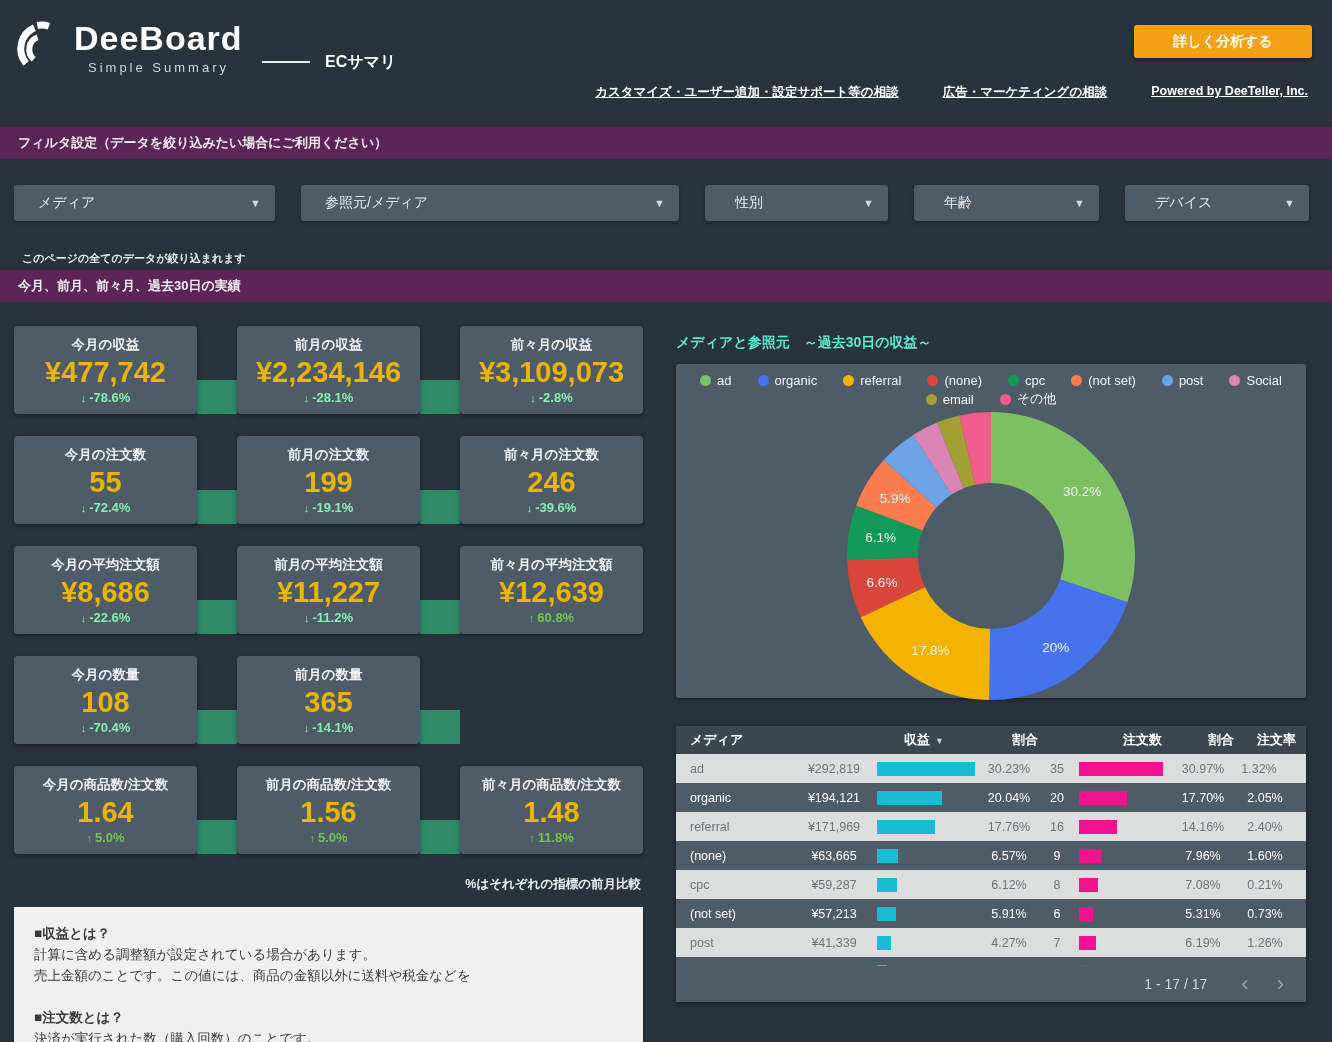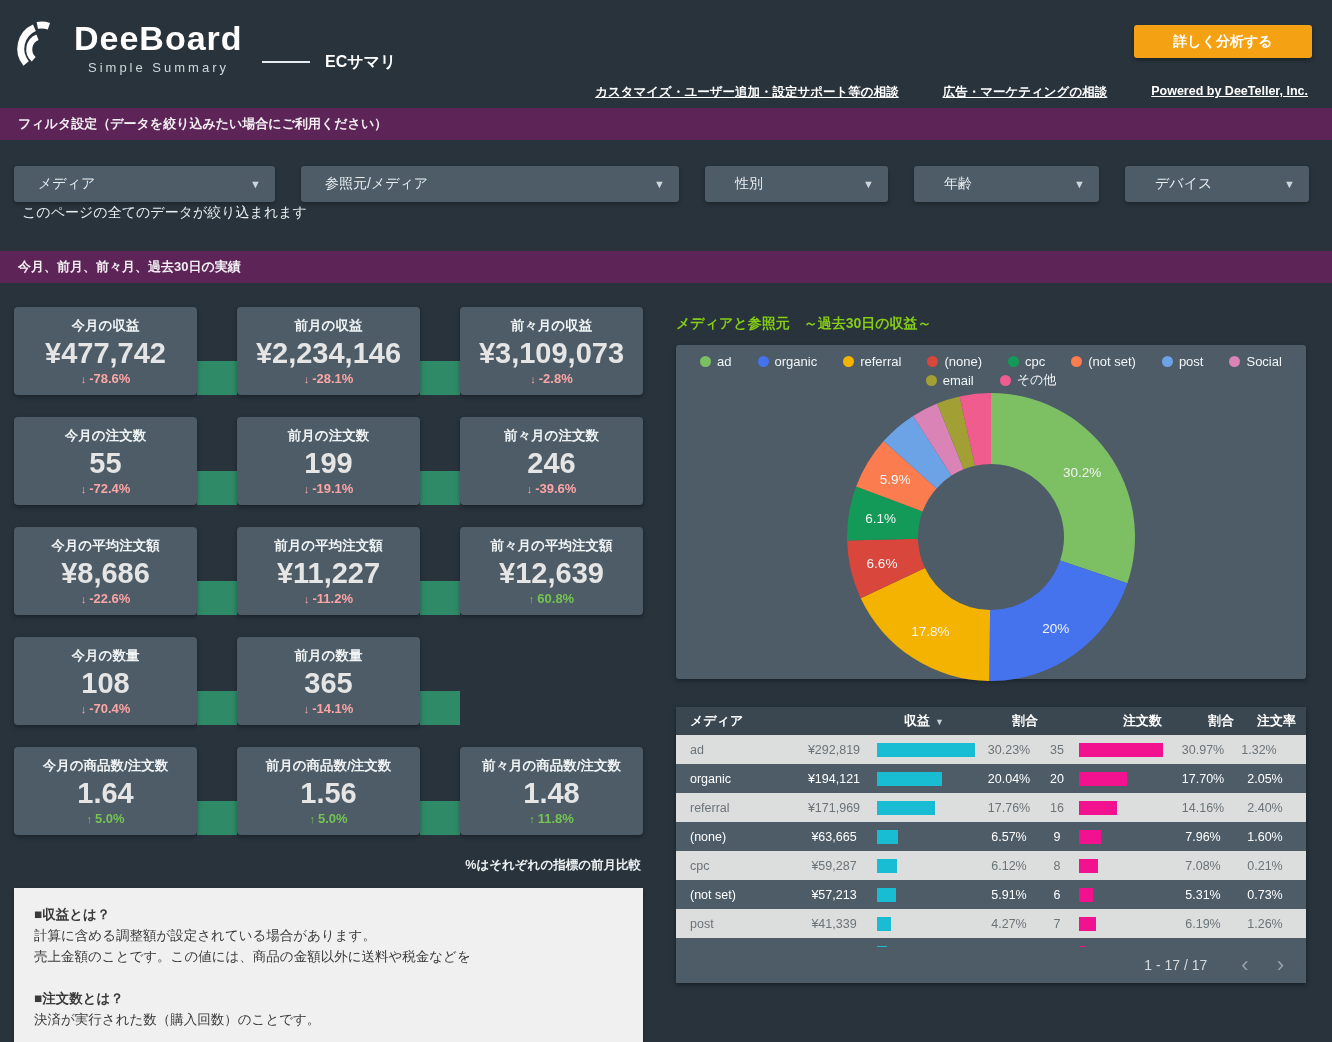--- a/index.html
+++ b/index.html
@@ -1,20 +1,20 @@
 <!DOCTYPE html>
 <html><head>
 <meta charset="utf-8">
 <style>
   html,body{margin:0;padding:0;background:#1d262d;}
   body{font-family:"Liberation Sans","DejaVu Sans",sans-serif;}
   .page{position:relative;width:1332px;height:1042px;background:#28333c;overflow:hidden;color:#fff;}
 
   
-  .topbar{position:relative;height:108px;}
+  .topbar{position:relative;height:127px;}
   .brand{position:absolute;left:14px;top:18px;display:flex;align-items:flex-start;}
   .brand svg{display:block;}
   .brand-text{margin-left:4px;}
   .brand-name{font-size:34px;font-weight:bold;color:#fff;letter-spacing:1px;line-height:40px;}
   .brand-tag{font-size:13px;color:#cfd8dc;letter-spacing:3px;margin-top:2px;padding-left:14px;}
   .title-divider{position:absolute;left:262px;top:61px;width:48px;height:2px;background:#e8ecee;}
   .report-title{position:absolute;left:325px;top:52px;font-size:16px;font-weight:bold;}
   .analyze-btn{position:absolute;right:20px;top:25px;width:178px;height:33px;background:#f4a214;color:#fff;
     font-size:14px;font-weight:bold;display:flex;align-items:center;justify-content:center;border-radius:3px;
     box-shadow:0 2px 4px rgba(0,0,0,.35);cursor:pointer;}
@@ -30,48 +30,48 @@
   .filter-row{display:flex;}
   .dropdown{height:36px;background:#4d5c67;border-radius:3px;box-shadow:0 2px 4px rgba(0,0,0,.3);
     display:flex;align-items:center;justify-content:space-between;padding:0 14px 0 24px;box-sizing:border-box;
     font-size:14px;color:#e8edef;cursor:pointer;}
   .dropdown .caret{font-size:11px;color:#cfd6da;}
   .filter-row .dropdown:nth-child(1){width:261px;margin-right:26px;}
   .filter-row .dropdown:nth-child(2){width:378px;margin-right:26px;}
   .filter-row .dropdown:nth-child(3){width:183px;margin-right:26px;padding-left:30px;}
   .filter-row .dropdown:nth-child(4){width:185px;margin-right:26px;padding-left:30px;}
   .filter-row .dropdown:nth-child(5){width:184px;padding-left:30px;}
-  .filter-note{margin-top:2px;font-size:14px;font-weight:normal;color:#e8edef;padding-left:8px;}
+  .filter-note{margin-top:30px;font-size:11px;font-weight:bold;color:#e8edef;padding-left:8px;}
 
   
   .main{display:flex;padding:24px 14px 0 14px;}
   .left-col{width:629px;flex:none;}
   .right-col{width:630px;flex:none;margin-left:33px;}
 
   
   .kpi-row{display:flex;margin-bottom:22px;}
   .kpi-card{width:183px;height:88px;background:#4d5c67;border-radius:4px;box-shadow:0 2px 5px rgba(0,0,0,.35);
     display:flex;flex-direction:column;align-items:center;justify-content:center;z-index:1;}
   .kpi-conn{width:40px;height:34px;background:#2f8a68;align-self:flex-end;}
   .kpi-title{font-size:13.5px;font-weight:bold;color:#f0f3f4;}
-  .kpi-value{font-size:29px;font-weight:bold;color:#e5e5e5;line-height:34px;margin-top:1px;}
+  .kpi-value{font-size:29px;font-weight:bold;color:#eab308;line-height:34px;margin-top:1px;}
   .kpi-delta{font-size:13px;font-weight:bold;margin-top:1px;}
-  .kpi-delta.down{color:#fca5a5;text-align:center;}
+  .kpi-delta.down{color:#86efac;text-align:center;}
   .kpi-delta.up{color:#74c353;}
   .kpi-delta .arrow{font-size:11px;margin-right:3px;}
   .kpi-footnote{text-align:right;font-size:12.5px;font-weight:bold;color:#eef1f2;margin-top:13px;padding-right:2px;}
 
   
   .notes-box{margin-top:14px;background:#f0f0f0;color:#3a3a3a;padding:16px 20px;width:589px;min-height:160px;
     font-size:13.5px;line-height:21px;box-shadow:0 2px 4px rgba(0,0,0,.3);}
   .notes-box .nb-head{font-weight:bold;}
   .notes-box .nb-gap{height:21px;}
 
   
-  .chart-title{font-size:14px;font-weight:bold;margin-top:8px;color:#84cc16;}
+  .chart-title{font-size:14px;font-weight:bold;margin-top:8px;color:#5eead4;}
   .chart-panel{margin-top:12px;height:334px;background:#4d5c67;border-radius:3px;box-shadow:0 2px 5px rgba(0,0,0,.35);
     box-sizing:border-box;padding-top:9px;}
   .legend{display:flex;flex-wrap:wrap;justify-content:center;column-gap:26px;row-gap:2px;max-width:600px;margin:0 auto;}
   .legend-item{display:flex;align-items:center;font-size:13px;color:#f2f5f6;cursor:pointer;}
   .legend-dot{width:11px;height:11px;border-radius:50%;margin-right:6px;flex:none;}
   .donut-wrap{display:flex;justify-content:center;margin-top:0px;}
   .donut-wrap svg{display:block;}
   .slice-label{font-size:13.5px;fill:#f3f5f4;font-family:"Liberation Sans","DejaVu Sans",sans-serif;}
 
   

